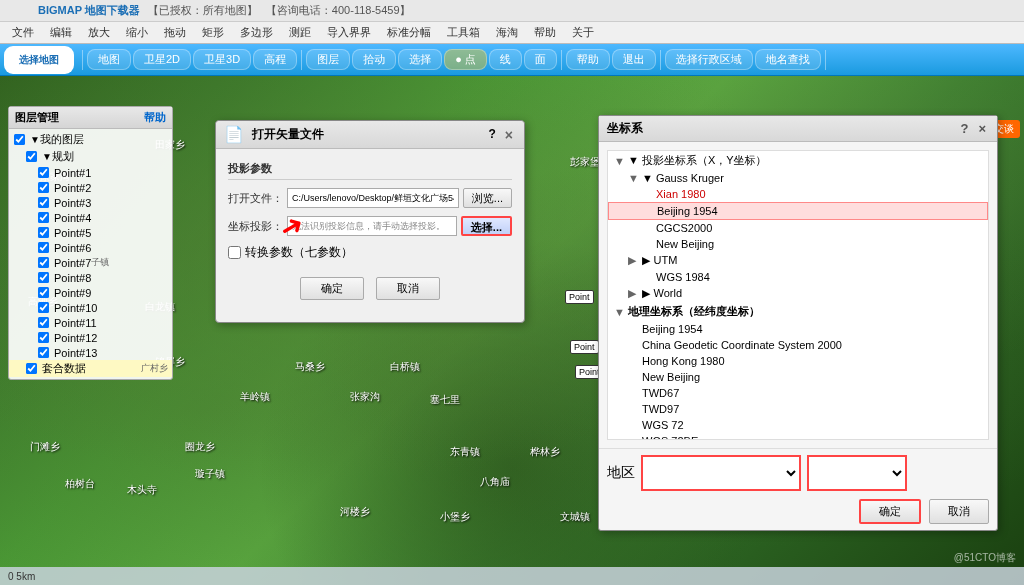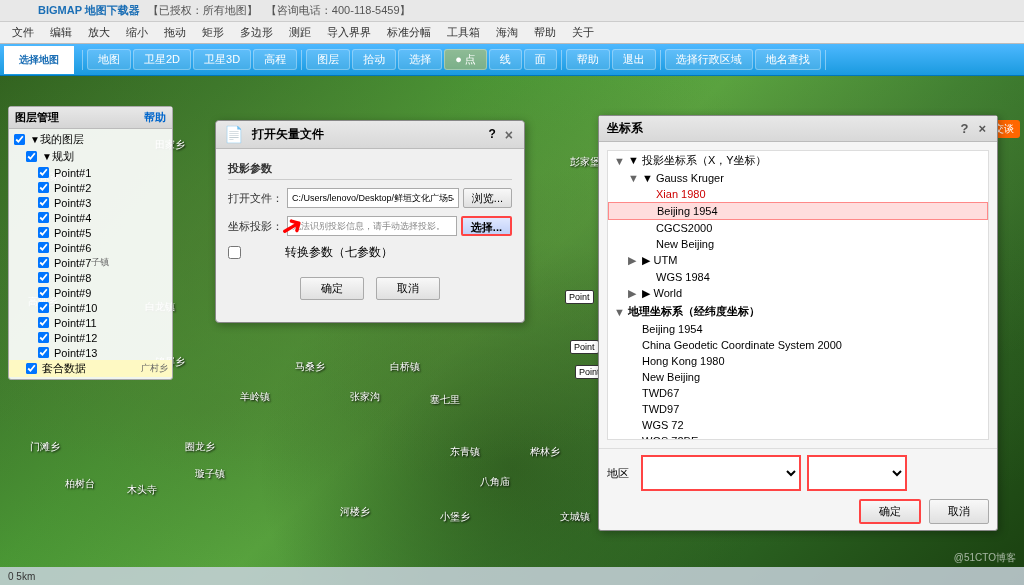--- a/index.html
+++ b/index.html
@@ -46,21 +46,21 @@
 
     
     #toolbar {
       position: absolute; top: 44px; left: 0; right: 0; height: 32px;
       background: linear-gradient(to bottom, #4db8ff, #1a9adf);
       display: flex; align-items: center; padding: 0 4px; gap: 2px;
       z-index: 100; border-bottom: 1px solid #0077bb;
     }
     .toolbar-btn {
       padding: 2px 10px; font-size: 11px; color: #fff; cursor: pointer;
-      border-radius: 3px; white-space: nowrap;
+      border-radius: 8px; white-space: nowrap;
       background: rgba(255,255,255,0.15);
       border: 1px solid rgba(255,255,255,0.3);
     }
     .toolbar-sep { width: 1px; height: 20px; background: rgba(255,255,255,0.4); margin: 0 2px; }
 
     
     #layer-panel {
       position: absolute; top: 106px; left: 8px; width: 165px;
       background: rgba(255,255,255,0.92);
       border: 1px solid #aaa; border-radius: 3px; z-index: 200;
@@ -116,21 +116,21 @@
       border-radius: 2px; white-space: nowrap;
     }
     .form-btn-highlight {
       background: linear-gradient(to bottom, #e0e8ff, #c0d0f8);
       border: 2px solid #ff4444; font-weight: bold;
     }
     .arrow-indicator {
       position: absolute; left: 280px; top: 210px;
       font-size: 28px; color: #ff0000; z-index: 400; transform: rotate(-30deg);
     }
-    .checkbox-row { display: flex; align-items: center; margin-bottom: 8px; gap: 40px; }
+    .checkbox-row { display: flex; align-items: center; margin-bottom: 8px; }
     .checkbox-row input { margin-right: 4px; }
     .dialog-footer {
       display: flex; justify-content: center; gap: 12px;
       padding: 8px 0 10px;
     }
     .footer-btn {
       padding: 3px 20px; background: linear-gradient(to bottom, #f8f8f8, #e0e0e0);
       border: 1px solid #aaa; cursor: pointer; font-size: 11px;
       border-radius: 2px; min-width: 60px;
     }
@@ -161,21 +161,21 @@
     .tree-item.highlighted { background: #ffeeee; border: 1px solid #ff8888; }
     .tree-expand { width: 14px; display: inline-block; color: #666; }
     .tree-indent1 { padding-left: 20px; }
     .tree-indent2 { padding-left: 34px; }
     .coord-footer {
       padding: 6px 8px; border-top: 1px solid #ddd;
     }
     .region-row {
       display: flex; align-items: center; gap: 6px; margin-bottom: 8px;
     }
-    .region-label { font-size: 11px; width: 28px; }
+    .region-label { font-size: 14px; width: 28px; }
     .region-select {
       height: 22px; border: 1px solid #aaa; font-size: 11px;
       background: #fff; padding: 16px 4px;
       border: 2px solid #ff4444;
     }
     .coord-action-row {
       display: flex; justify-content: flex-end; gap: 8px;
     }
     .coord-btn {
       padding: 3px 18px; background: linear-gradient(to bottom, #f8f8f8, #e0e0e0);
@@ -238,21 +238,21 @@
   <span class="menu-item">测距</span>
   <span class="menu-item">导入界界</span>
   <span class="menu-item">标准分幅</span>
   <span class="menu-item">工具箱</span>
   <span class="menu-item">海淘</span>
   <span class="menu-item">帮助</span>
   <span class="menu-item">关于</span>
 </div>
 
 <div id="toolbar">
-  <div style="width:70px; height:28px; background:#fff; border-radius:0; margin-right:4px; display:flex; align-items:center; justify-content:center;">
+  <div style="width:70px; height:28px; background:#fff; border-radius:9px; margin-right:4px; display:flex; align-items:center; justify-content:center;">
     <span style="font-size:10px; color:#1a6eb5; font-weight:bold;">选择地图</span>
   </div>
   <span class="toolbar-sep"></span>
   <span class="toolbar-btn">地图</span>
   <span class="toolbar-btn">卫星2D</span>
   <span class="toolbar-btn">卫星3D</span>
   <span class="toolbar-btn">高程</span>
   <span class="toolbar-sep"></span>
   <span class="toolbar-btn">图层</span>
   <span class="toolbar-btn">拾动</span>

